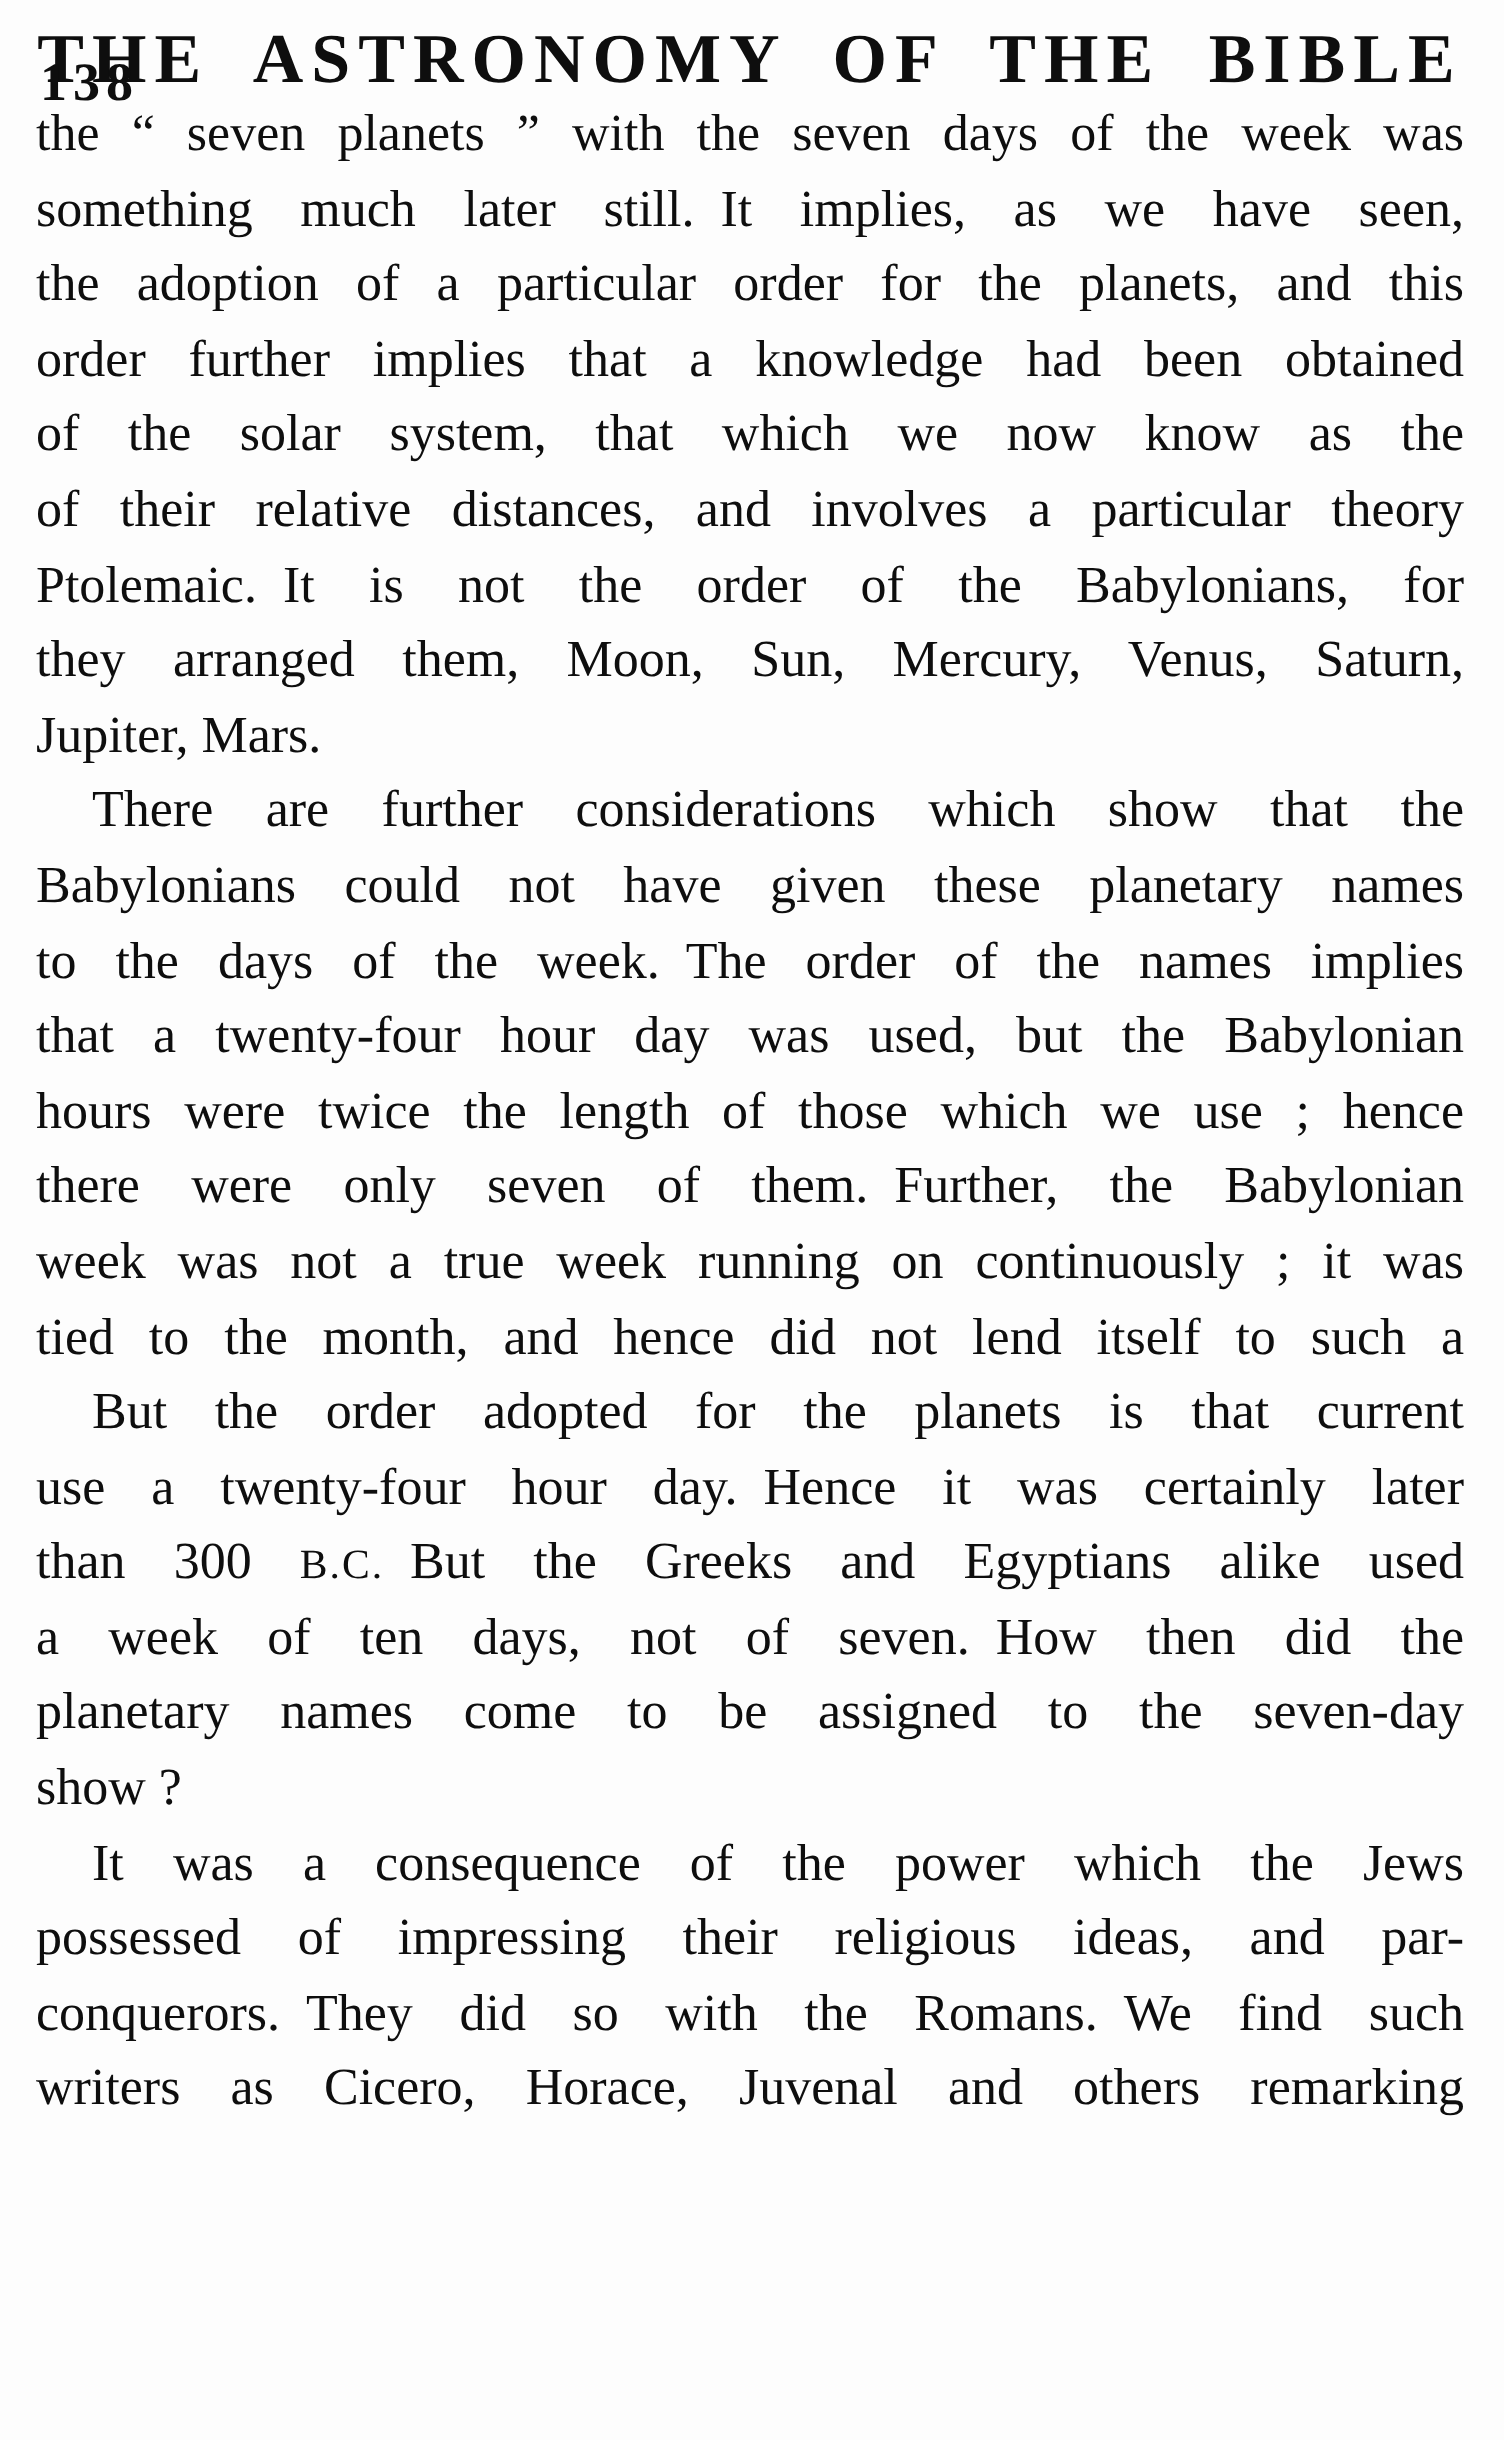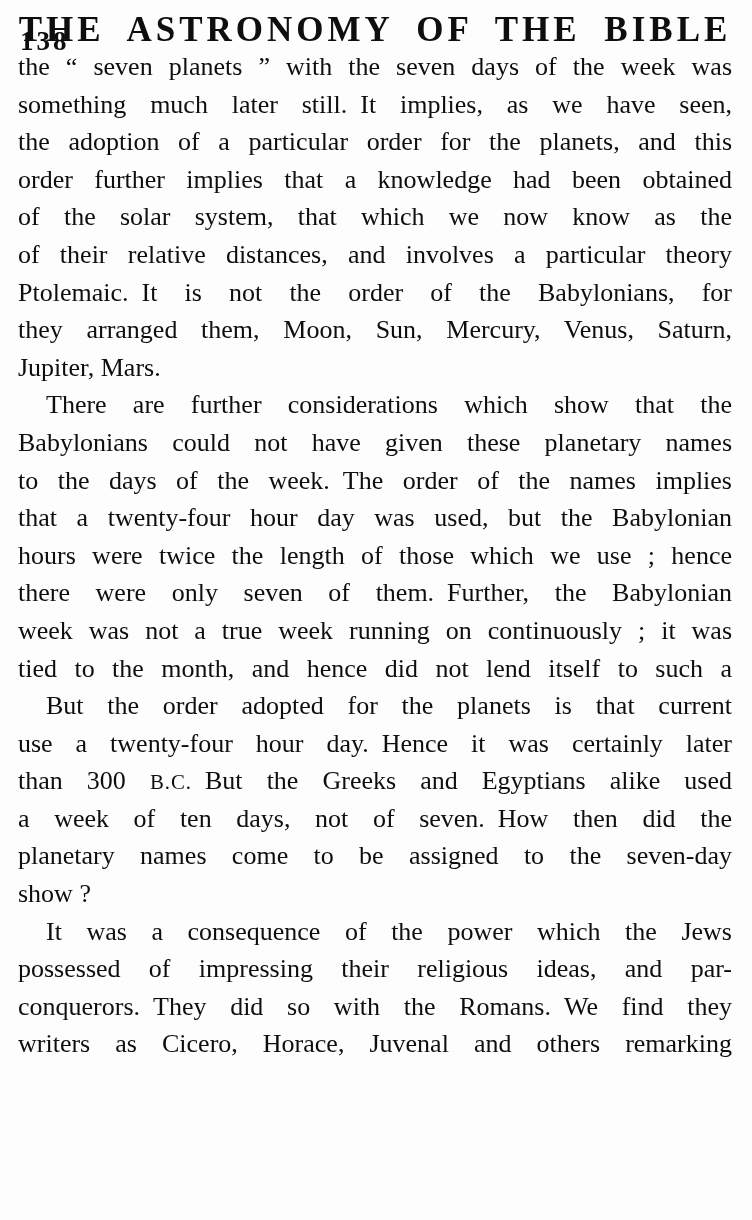--- a/index.html
+++ b/index.html
@@ -98,18 +98,18 @@
       <div class="line">use a twenty-four hour day. Hence it was certainly later</div>
       <div class="line"><span>than 300 </span><span class="sc">B.C.</span><span> But the Greeks and Egyptians alike used</span></div>
       <div class="line">a week of ten days, not of seven. How then did the</div>
       <div class="line">planetary names come to be assigned to the seven-day</div>
       <div class="line end">show ?</div>
     </section>
 
     <section class="paragraph">
       <div class="line indent">It was a consequence of the power which the Jews</div>
       <div class="line">possessed of impressing their religious ideas, and par-</div>
-      <div class="line">conquerors. They did so with the Romans. We find they</div>
+      <div class="line">conquerors. They did so with the Romans. We find such</div>
       <div class="line">writers as Cicero, Horace, Juvenal and others remarking</div>
     </section>
 
   </main>
 </div>
 
 </body></html>

